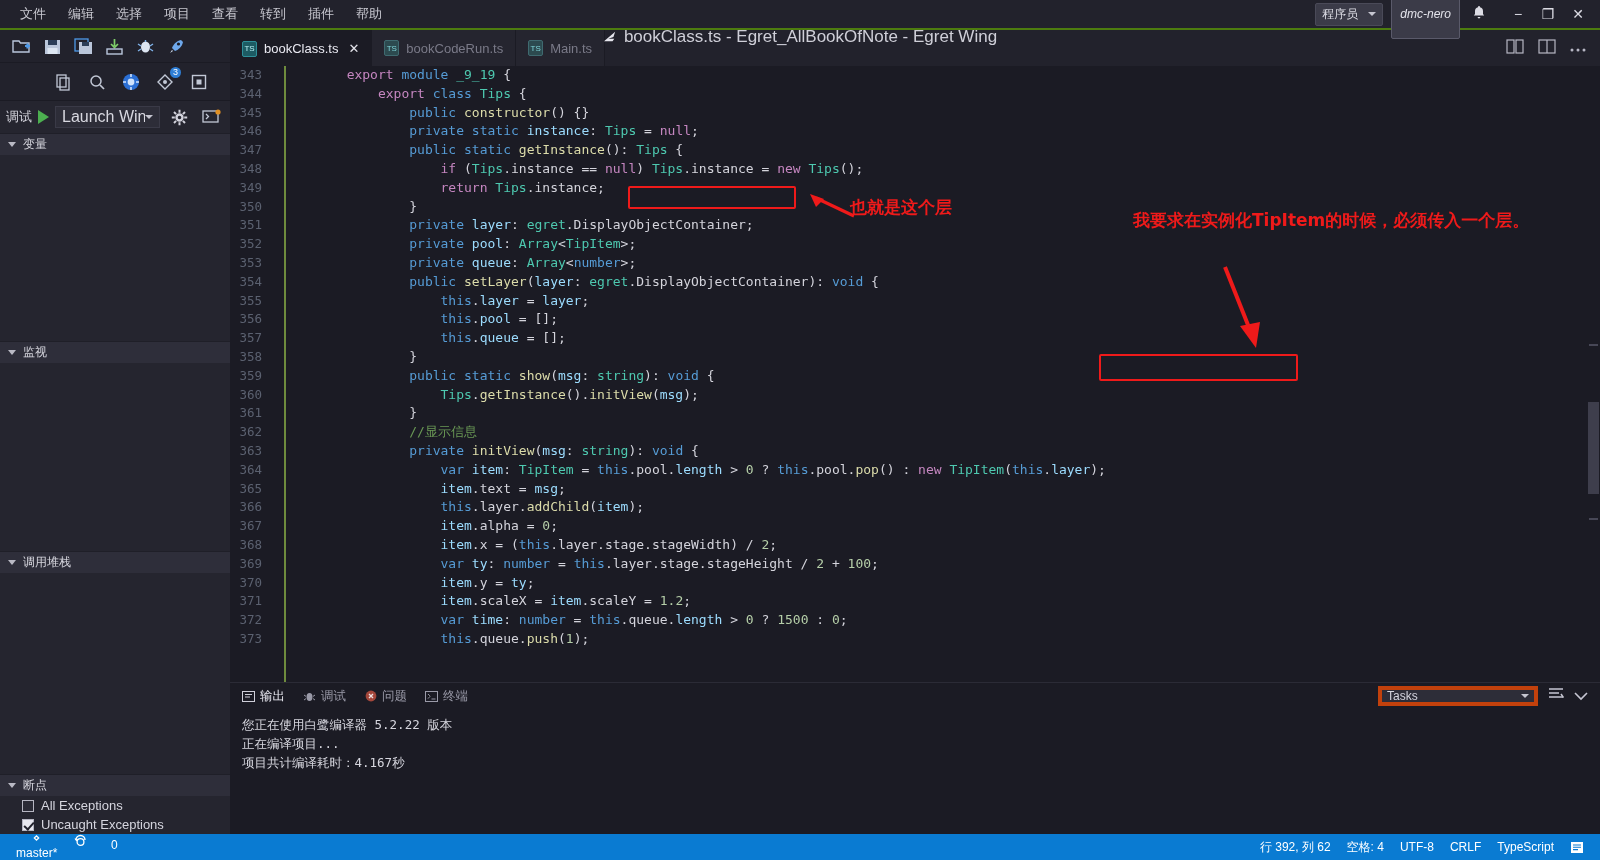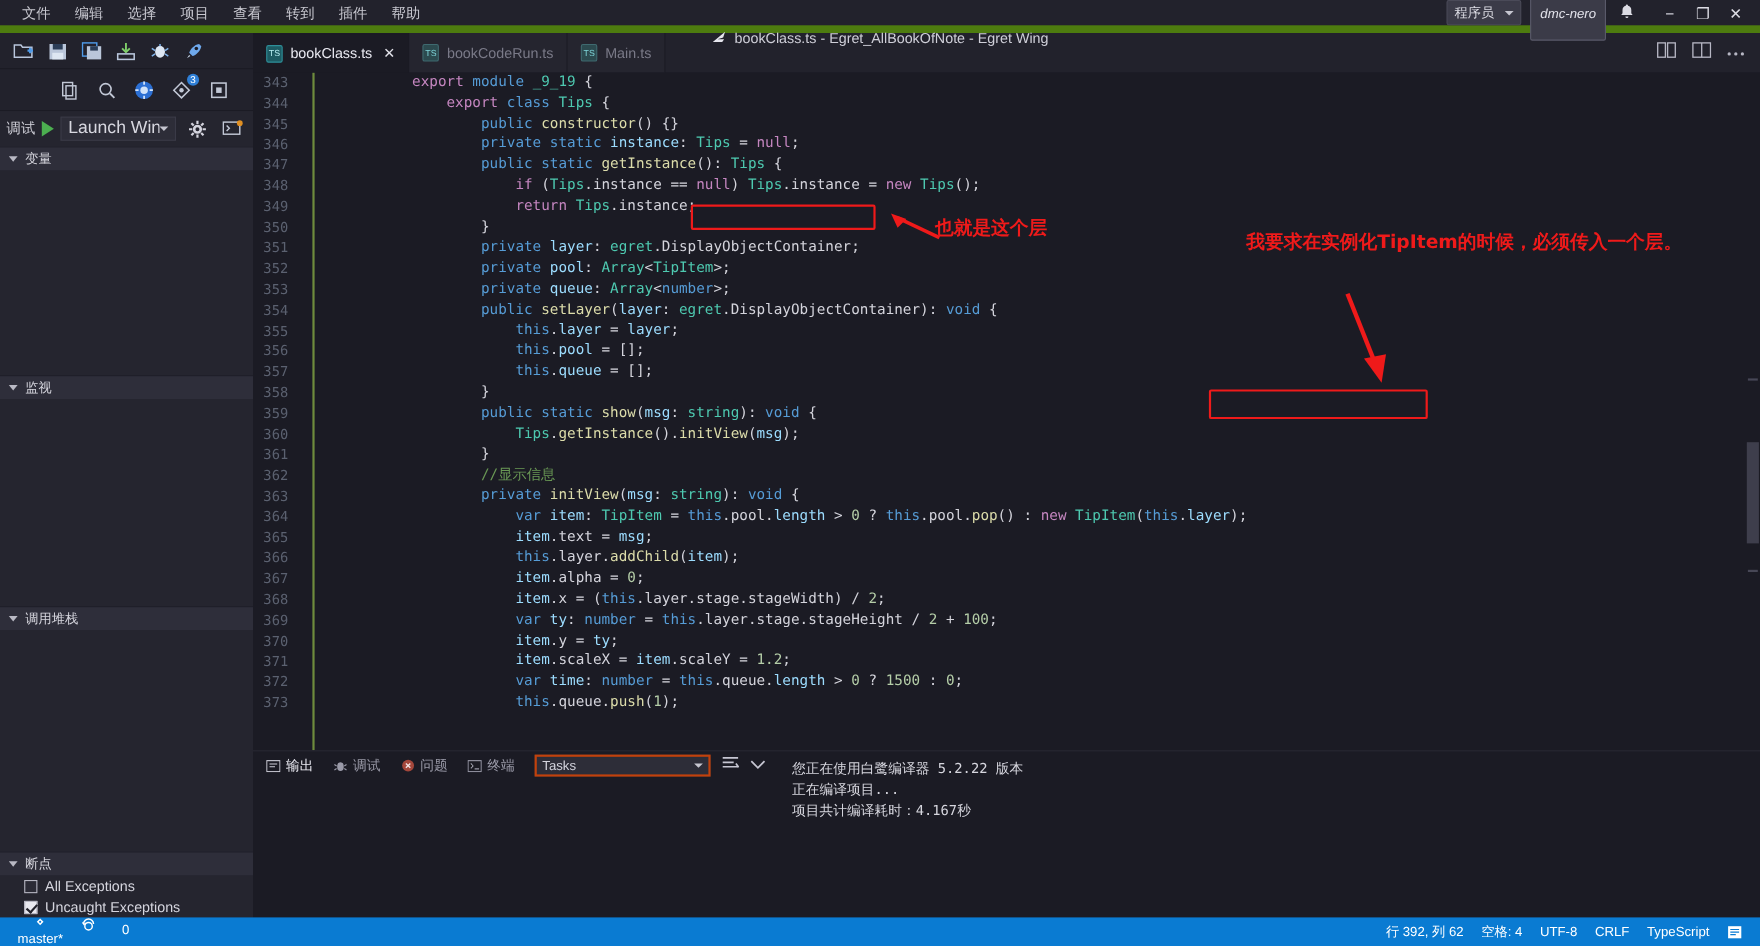--- a/index.html
+++ b/index.html
@@ -7,29 +7,29 @@
     width: 1600px; height: 860px;
     background: #1e1e28;
     font-family: "Liberation Sans", sans-serif;
     overflow: hidden;
   }
   .app { position: relative; width:1600px; height:860px; display:flex; flex-direction:column; background:#21212b; }
 
   
   .titlebar {
     height:30px; background:#22222c; display:flex; align-items:center;
-    position:relative; flex:none; border-bottom:7px solid #4d7c0f;
+    position:relative; flex:none; border-bottom:2px solid #4d7c0f;
   }
   .menu { display:flex; align-items:center; padding-left:10px; gap:2px; }
   .menu-item {
     font-size:13px; color:#c8c8d0; padding:4px 10px; cursor:default; white-space:nowrap;
   }
   .title-center {
     position:absolute; left:0; right:0; text-align:center;
-    font-size:13px; color:#cfcfd8; pointer-events:none;
+    font-size:17px; color:#cfcfd8; pointer-events:none;
     display:flex; align-items:center; justify-content:center; gap:7px;margin-top:45px;
   }
   .egret-logo { width:14px; height:12px; display:inline-block; }
   .title-right { margin-left:auto; display:flex; align-items:center; gap:8px; padding-right:8px; }
   .role-select {
     background:#3b3b48; border:1px solid #4a4a58; color:#dcdce4; font-size:12px;
     padding:2px 6px; display:flex; align-items:center; gap:10px; border-radius:2px;
   }
   .caret-dn { width:0;height:0;border-left:4px solid transparent;border-right:4px solid transparent;border-top:4px solid #c6c6d0; }
   .user-badge {
@@ -108,21 +108,21 @@
   .editor {
     position:absolute; inset:0; overflow:hidden;
     font-family:"DejaVu Sans Mono", monospace; font-size:13px; line-height:18.8px;
   }
   .code-line { display:flex; height:18.8px; white-space:pre; }
   .lnum {
     width:46px; flex:none; text-align:right; padding-right:14px; color:#5b6170;
     font-size:12.5px; user-select:none;
   }
   .fold { width:8px; flex:none; }
-  .codetext { color:#d4d4dc;margin-left:28px; }
+  .codetext { color:#d4d4dc; }
   .k-pink   { color:#c586c0; }  
   .k-blue   { color:#569cd6; }  
   .k-green  { color:#4ec9b0; }  
   .k-yellow { color:#dcdcaa; }  
   .k-lblue  { color:#9cdcfe; }  
   .k-num    { color:#b5cea8; }
   .k-comm   { color:#6a9955; }
   .k-white  { color:#d4d4dc; }
 
   .vscroll-track { position:absolute; right:0; top:0; width:14px; bottom:0; background:transparent; }
@@ -134,28 +134,28 @@
 
   
   .annot-box { position:absolute; border:2px solid #ef1a1a; border-radius:2px; pointer-events:none; }
   .annot-text {
     position:absolute; color:#ef1a1a; font-weight:bold; pointer-events:none;
     font-family:"DejaVu Sans", sans-serif;
   }
   .annot-svg { position:absolute; pointer-events:none; overflow:visible; }
 
   
-  .panel { height:152px; flex:none; background:#1b1b24; border-top:1px solid #2b2b36; display:flex; flex-direction:row; }
+  .panel { height:152px; flex:none; background:#1b1b24; border-top:1px solid #2b2b36; display:flex; flex-direction:column; }
   .panel-tabs { height:26px; display:flex; align-items:center; gap:18px; padding:0 12px; position:relative; }
   .ptab { display:flex; align-items:center; gap:5px; font-size:12.5px; color:#9a9aa8; }
   .ptab.active { color:#e9e9f1; }
   .ptab-ico { width:13px; height:13px; display:flex; align-items:center; justify-content:center; }
   .panel-right { margin-left:auto; display:flex; align-items:center; gap:10px; }
   .tasks-select {
-    width:160px; height:20px; background:#2d2d38; border:2px solid #c2410c; color:#d4d4de;
+    width:160px; height:20px; background:#2d2d38; border:4px solid #c2410c; color:#d4d4de;
     font-size:12px; display:flex; align-items:center; justify-content:space-between; padding:0 5px;
   }
   .panel-out { flex:1; padding:6px 0 0 12px; overflow:hidden; }
   .out-line { font-family:"DejaVu Sans Mono", monospace; font-size:12.5px; color:#d6d6de; line-height:19px; }
 
   
   .statusbar {
     height:26px; flex:none; background:#0a7bd2; display:flex; align-items:center;
     color:#fff; font-size:12px; padding:0 8px;
   }

